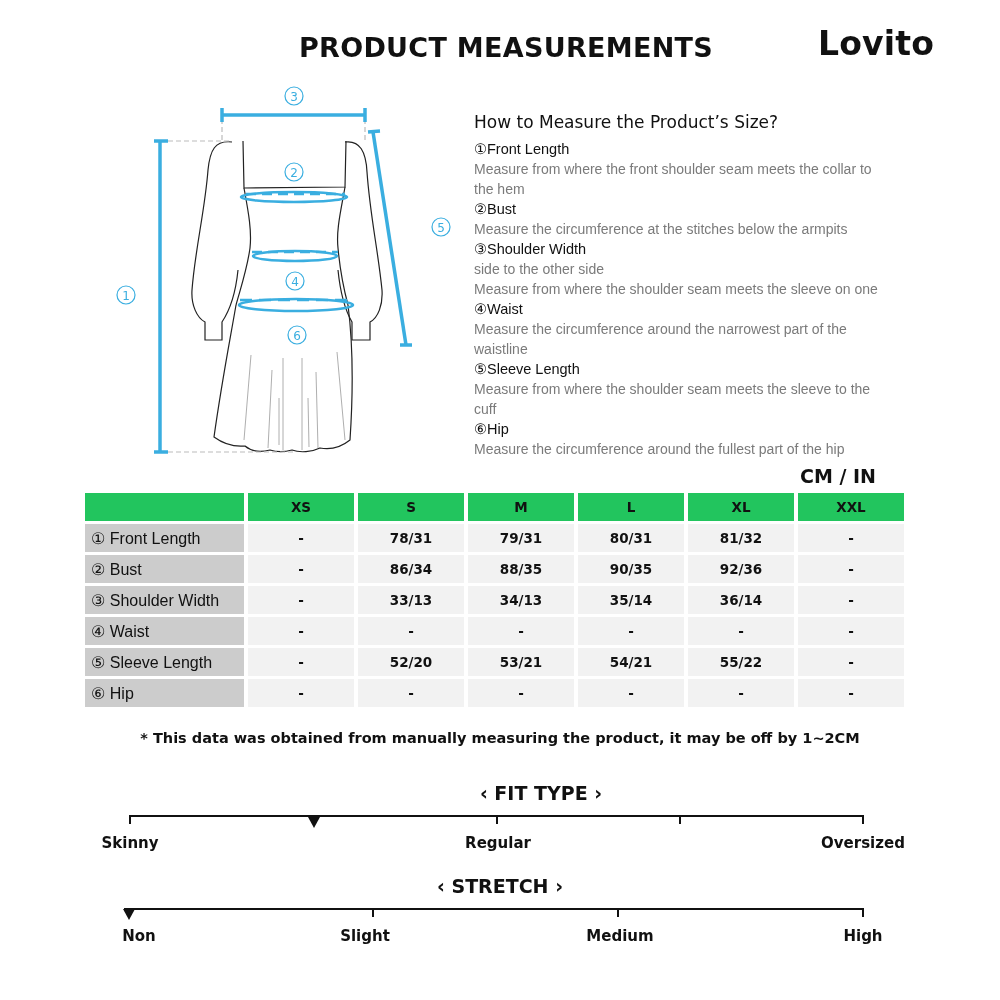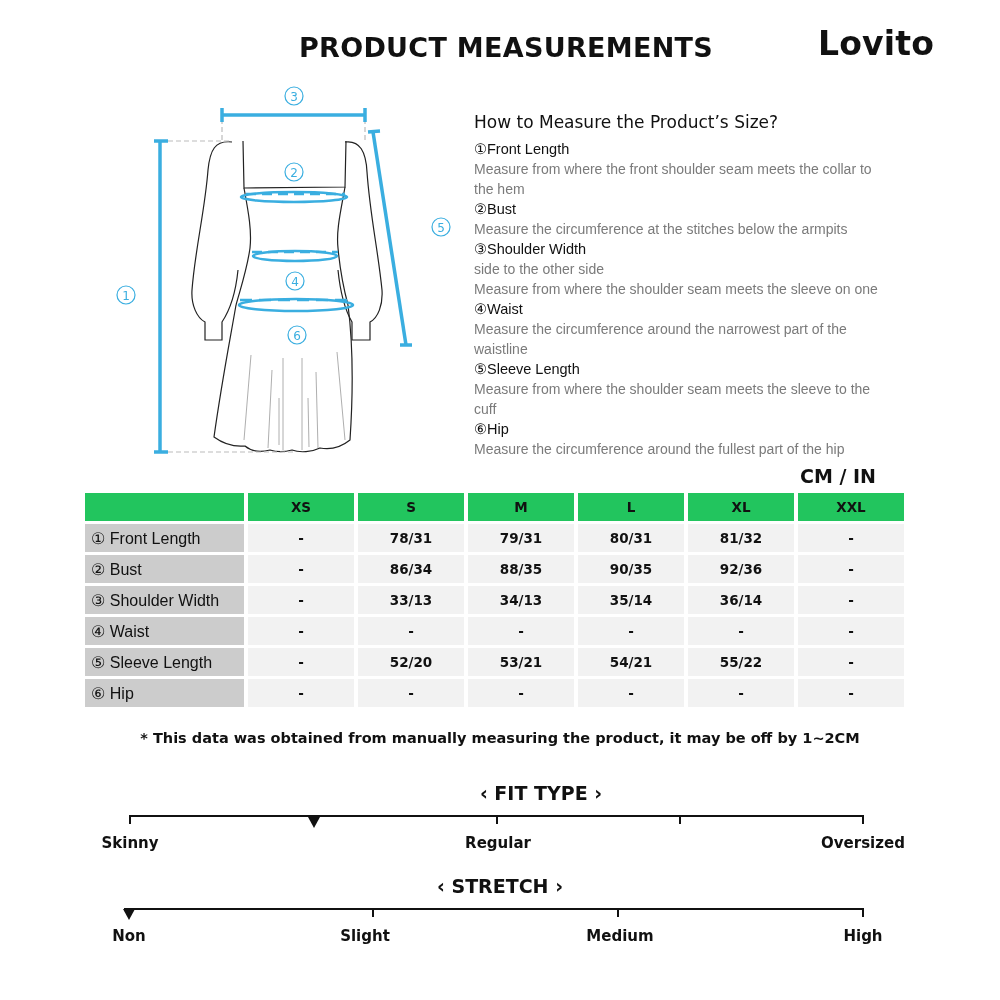--- a/index.html
+++ b/index.html
@@ -224,16 +224,16 @@
 <div class="abs scale-label" style="left:130px; top:834px;">Skinny</div>
 <div class="abs scale-label" style="left:498px; top:834px;">Regular</div>
 <div class="abs scale-label" style="left:863px; top:834px;">Oversized</div>
 
 <div class="abs scale-title" style="top:875px;">‹ STRETCH ›</div>
 <div class="abs scale-line" style="left:124px; top:908px; width:740px;"></div>
 <div class="abs tick" style="left:372px; top:908px;"></div>
 <div class="abs tick" style="left:617px; top:908px;"></div>
 <div class="abs tick" style="left:862px; top:908px;"></div>
 <div class="abs marker" style="left:123px; top:909px;"></div>
-<div class="abs scale-label" style="left:129px; top:927px;">Non</div>
+<div class="abs scale-label" style="left:139px; top:927px;">Non</div>
 <div class="abs scale-label" style="left:365px; top:927px;">Slight</div>
 <div class="abs scale-label" style="left:620px; top:927px;">Medium</div>
 <div class="abs scale-label" style="left:863px; top:927px;">High</div>
 
 </body></html>

